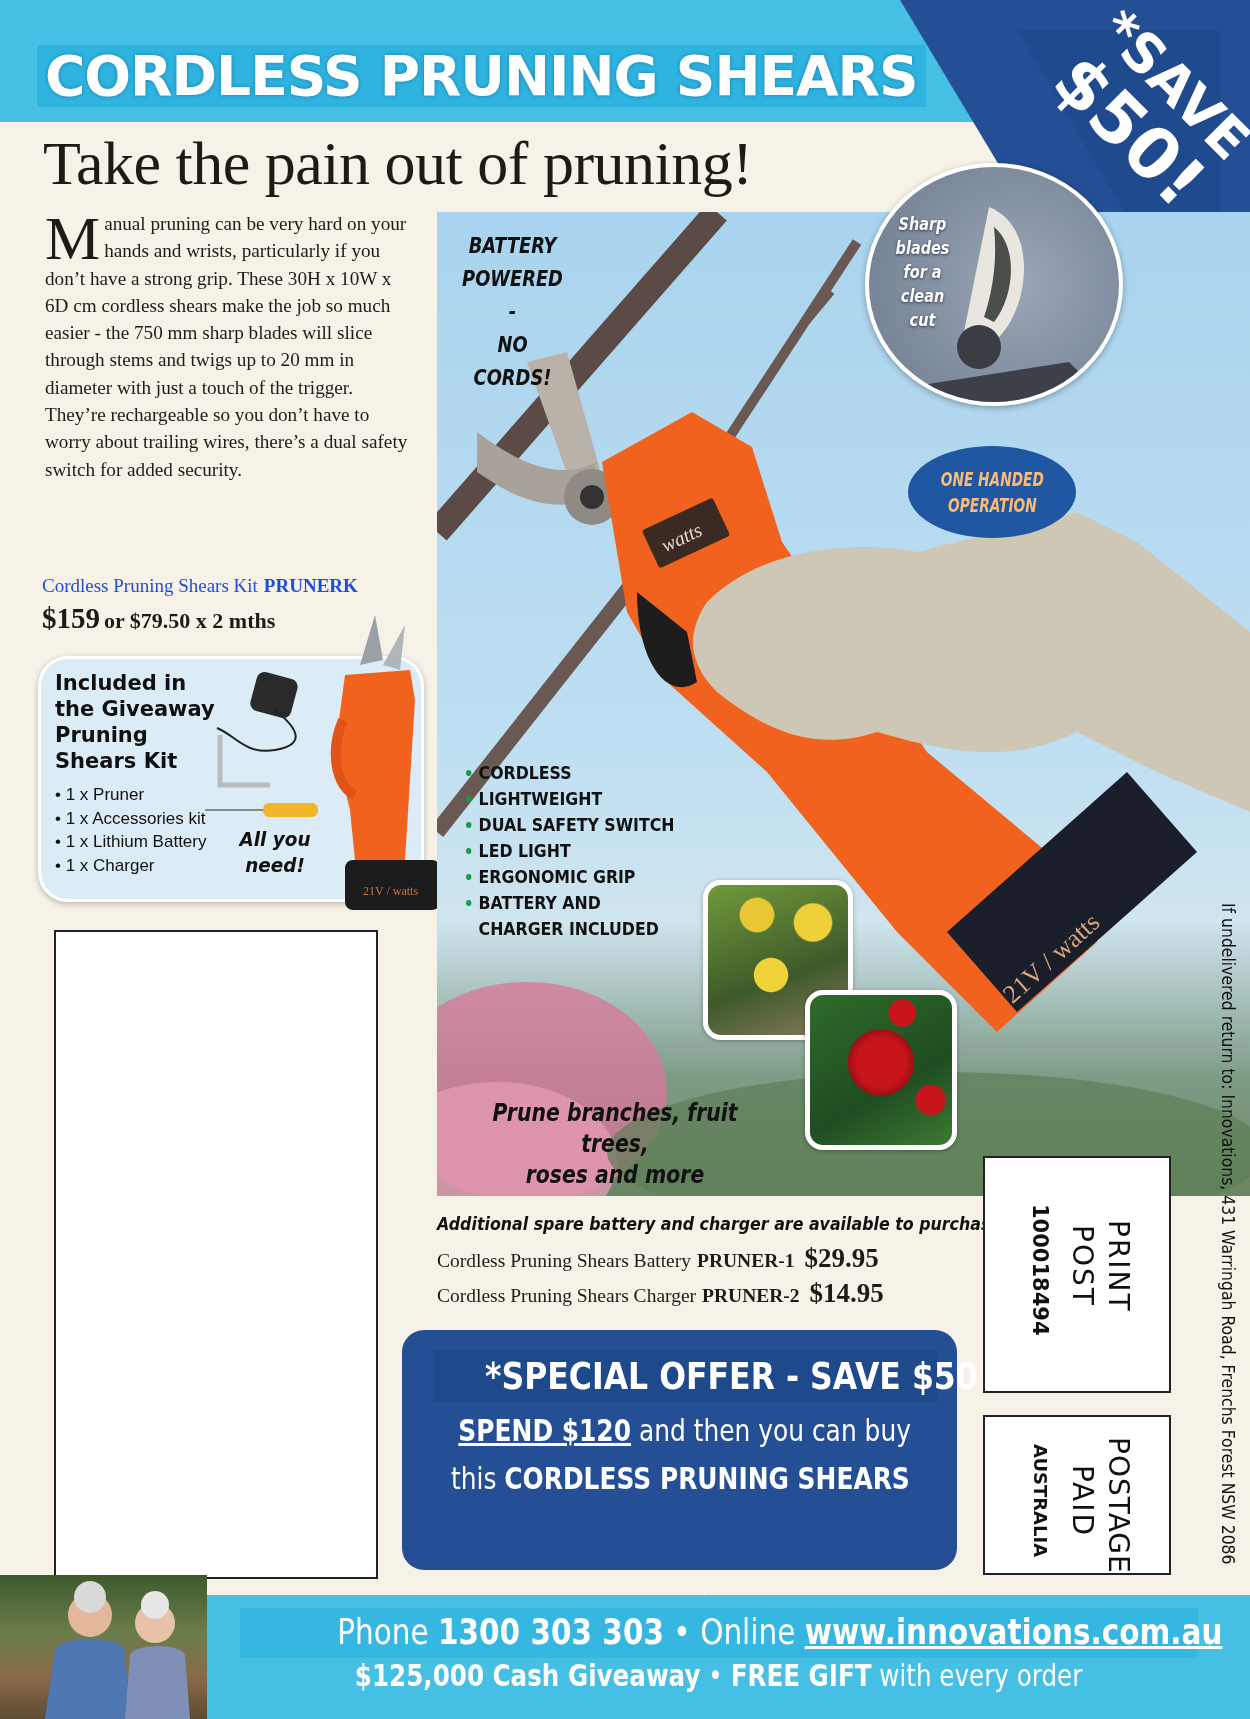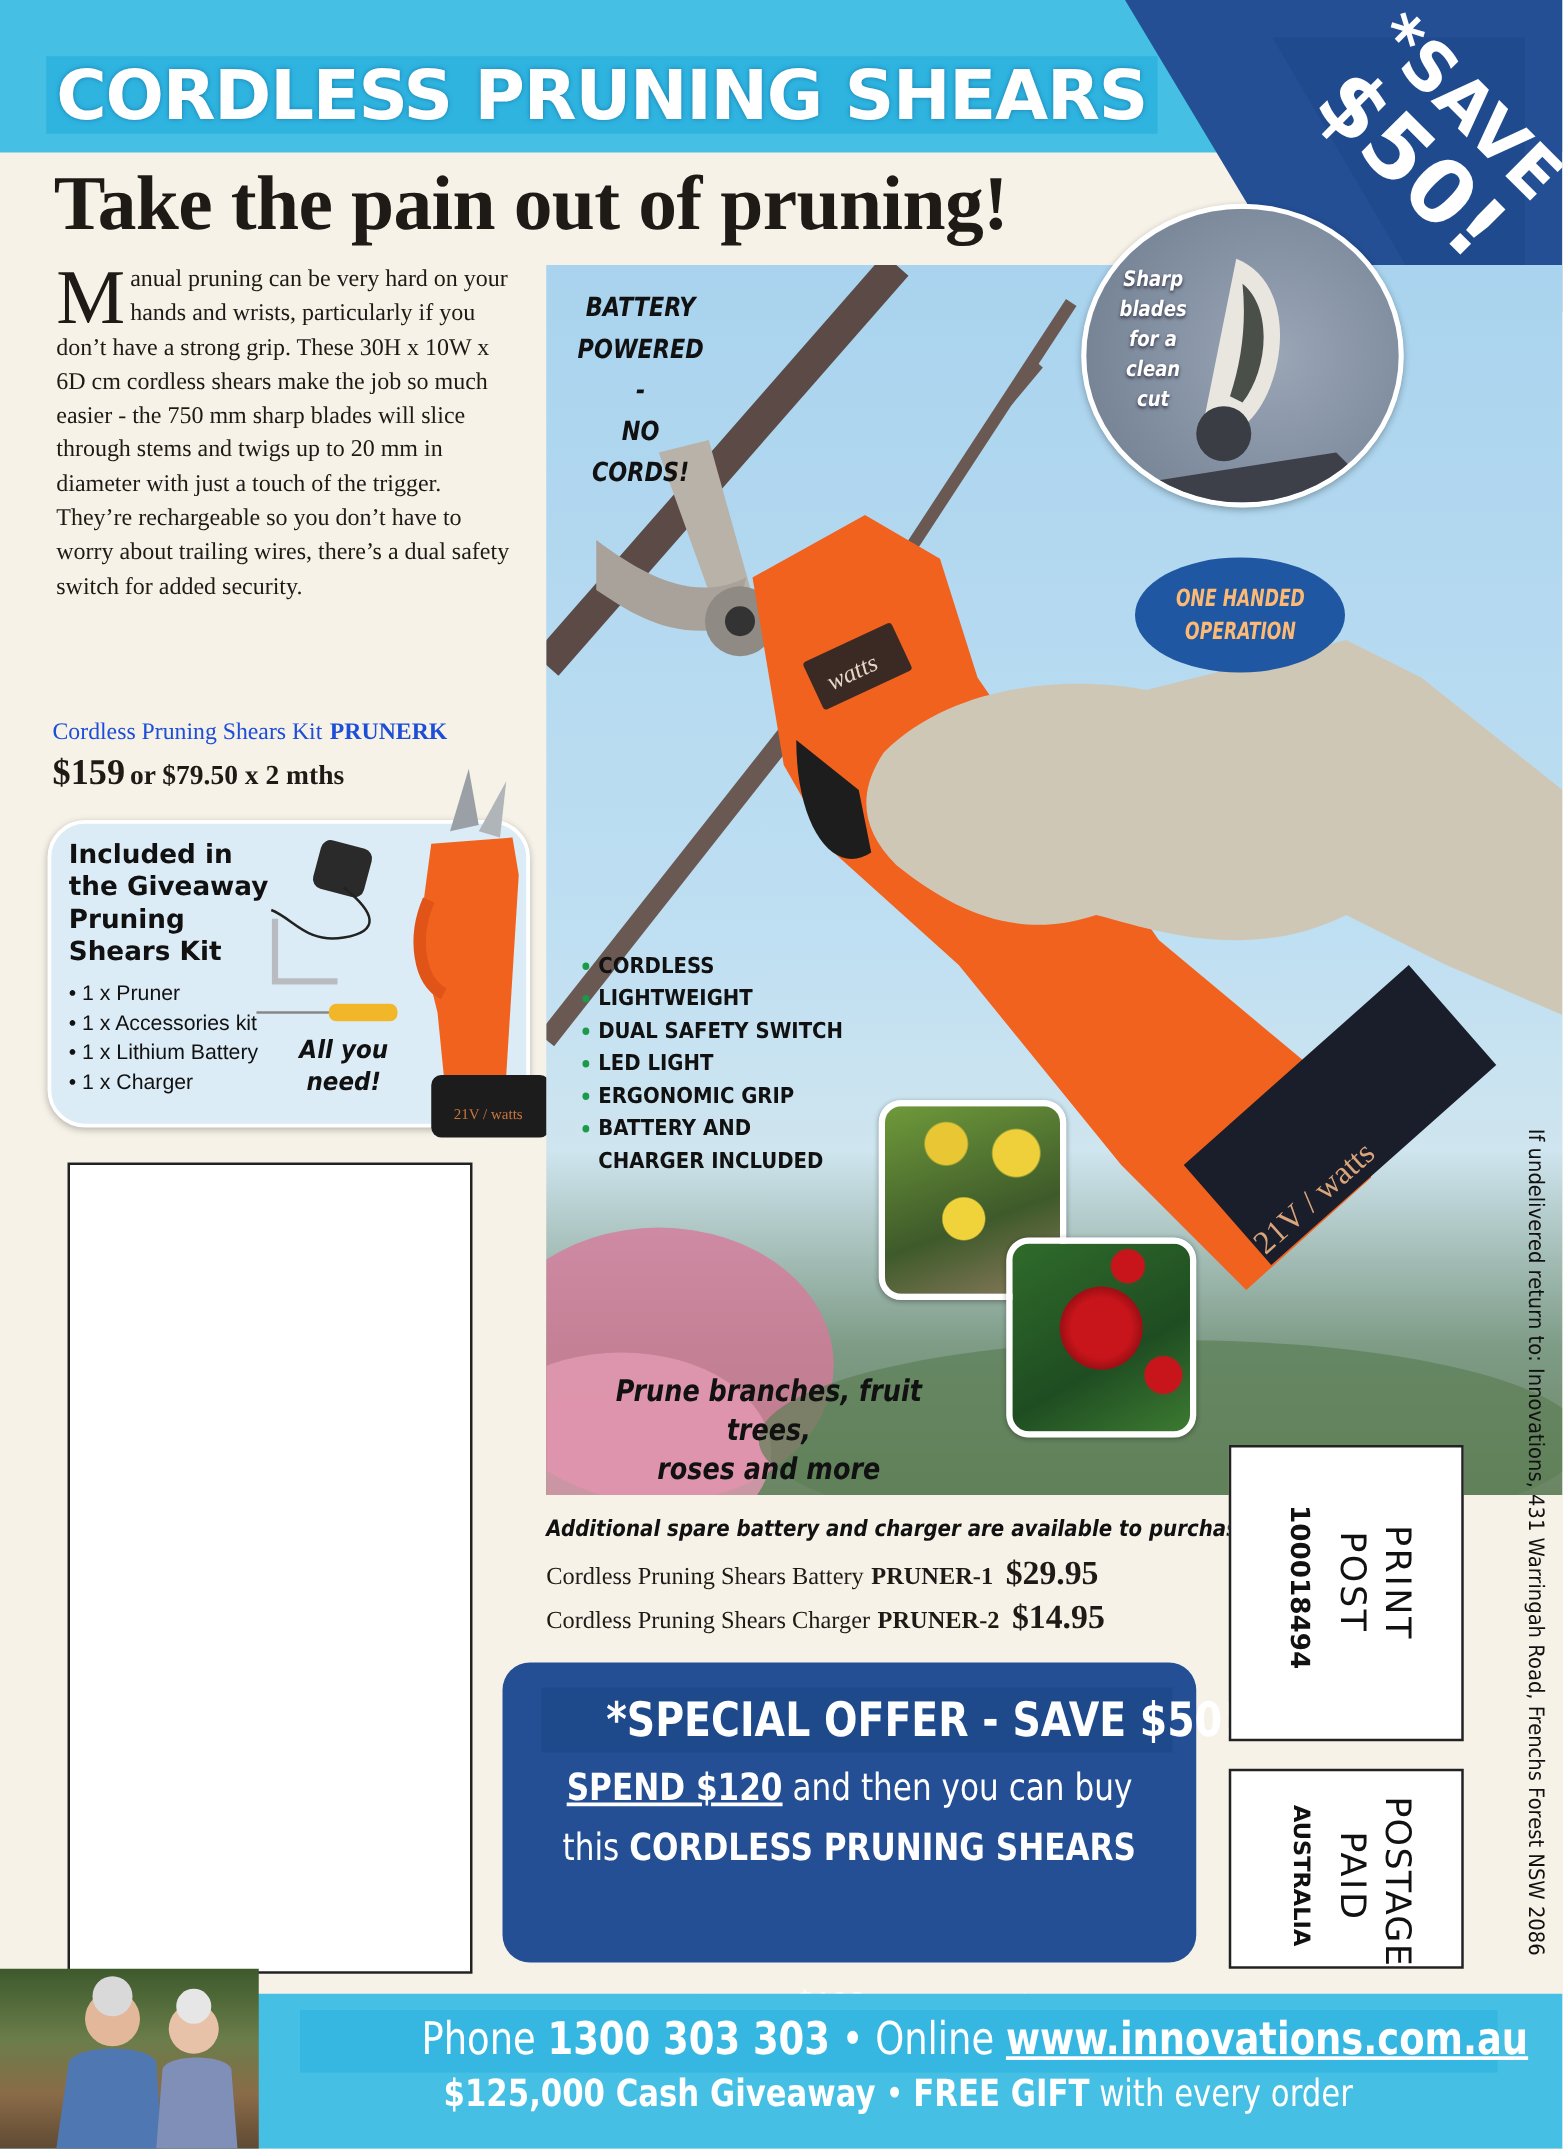--- a/index.html
+++ b/index.html
@@ -5,21 +5,21 @@
   html,body{margin:0;padding:0;}
   body{width:1250px;height:1719px;position:relative;overflow:hidden;background:#f6f2e8;font-family:"Liberation Sans",sans-serif;}
   .abs{position:absolute;}
   
   #hdr{left:0;top:0;width:1250px;height:122px;background:#45bfe3;}
   #hdr-title{left:37px;top:45px;height:62px;padding:0 8px;background:#2fb4e0;color:#fff;font-family:"DejaVu Sans",sans-serif;font-weight:bold;font-size:55px;line-height:62px;letter-spacing:-1px;text-shadow:0 0 4px #1b7fae;white-space:nowrap;}
   #corner{left:0;top:0;width:1250px;height:250px;pointer-events:none;}
   #save-text{left:1020px;top:35px;width:220px;height:190px;transform:rotate(45deg);color:#fff;font-family:"DejaVu Sans",sans-serif;font-weight:bold;text-align:center;line-height:64px;}
   #save-text .l1{font-size:54px;display:block;}
   #save-text .l2{font-size:70px;display:block;}
-  #headline{left:43px;top:128px;font-family:"Liberation Serif",serif;font-weight:bold;font-size:62px;color:#1e1a16;white-space:nowrap;letter-spacing:-0.5px;}
+  #headline{left:43px;top:128px;font-family:"Liberation Serif",serif;font-weight:normal;font-size:62px;color:#1e1a16;white-space:nowrap;letter-spacing:-0.5px;}
   
   #copy{left:45px;top:210px;width:370px;font-family:"Liberation Serif",serif;font-size:19.2px;line-height:27.3px;color:#1e1a16;}
   #copy .drop{float:left;font-size:62px;line-height:48px;margin:4px 4px 0 0;}
   #copy .it{font-style:italic;display:block;}
   #kit-line{left:42px;top:575px;font-family:"Liberation Serif",serif;font-size:19px;color:#1d4ed8;white-space:nowrap;}
   #kit-line b{margin-left:6px;}
   #price-line{left:42px;top:602px;font-family:"Liberation Serif",serif;font-weight:bold;color:#1e1a16;white-space:nowrap;}
   #price-line .big{font-size:29px;}
   #price-line .small{font-size:22px;}
   
@@ -52,21 +52,21 @@
   #addl-head{left:437px;top:1213px;font-family:"DejaVu Sans",sans-serif;font-style:italic;font-weight:bold;font-size:18px;color:#111;white-space:nowrap;transform:scaleX(.88);transform-origin:left;}
   .extra-row{left:437px;font-family:"Liberation Serif",serif;font-size:19.5px;color:#1e1a16;white-space:nowrap;}
   .extra-row b{margin-left:6px;}
   .extra-row .p{font-weight:bold;font-size:27px;margin-left:10px;}
   #extra1{top:1243px;}
   #extra2{top:1278px;}
   
   #offer{left:402px;top:1330px;width:555px;height:240px;background:#244f95;border-radius:22px;}
   #offer-head{left:433px;top:1350px;width:505px;height:52px;background:#1e4a8c;color:#fff;font-family:"DejaVu Sans",sans-serif;font-weight:bold;font-size:38px;line-height:52px;text-align:center;white-space:nowrap;}
   #offer-head span{display:inline-block;transform:scaleX(.83);}
-  .offer-l{left:402px;width:555px;text-align:center;color:#fff;font-family:"DejaVu Sans",sans-serif;font-size:30px;line-height:40px;white-space:nowrap;}
+  .offer-l{left:402px;width:555px;text-align:right;color:#fff;font-family:"DejaVu Sans",sans-serif;font-size:30px;line-height:40px;white-space:nowrap;}
   .offer-l span.sq{display:inline-block;transform:scaleX(.83);}
   #offer-l1{top:1411px;}
   #offer-l2{top:1459px;}
   #offer-l3{top:1586px;font-family:Liberation Serif, serif;}
   .offer-l b{font-weight:bold;}
   .offer-l u{text-decoration:underline;}
   
   .pbox{background:#fff;border:2px solid #222;}
   #printpost{left:983px;top:1156px;width:184px;height:233px;}
   #postpaid{left:983px;top:1415px;width:184px;height:156px;}

